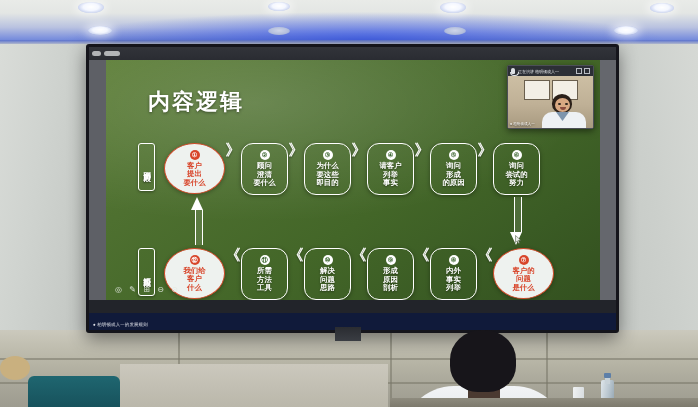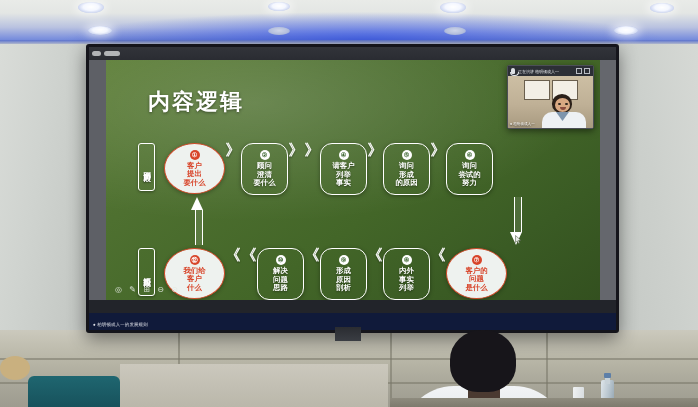--- a/index.html
+++ b/index.html
@@ -292,20 +292,28 @@
             <div class="chev">》</div>
             <div class="node box">
               <div class="badge">②</div>
               <div class="node-lines">
                 <div>顾问</div>
                 <div>澄清</div>
                 <div>要什么</div>
               </div>
             </div>
             <div class="chev">》</div>
+            <div class="node box">
+              <div class="badge">③</div>
+              <div class="node-lines">
+                <div>为什么</div>
+                <div>要这些</div>
+                <div>即目的</div>
+              </div>
+            </div>
             <div class="chev">》</div>
             <div class="node box">
               <div class="badge">④</div>
               <div class="node-lines">
                 <div>请客户</div>
                 <div>列举</div>
                 <div>事实</div>
               </div>
             </div>
             <div class="chev">》</div>
@@ -332,20 +340,28 @@
             <span class="gap"></span>
             <div class="node ellipse">
               <div class="badge">⑫</div>
               <div class="node-lines">
                 <div>我们给</div>
                 <div>客户</div>
                 <div>什么</div>
               </div>
             </div>
             <div class="chev">《</div>
+            <div class="node box">
+              <div class="badge">⑪</div>
+              <div class="node-lines">
+                <div>所需</div>
+                <div>方法</div>
+                <div>工具</div>
+              </div>
+            </div>
             <div class="chev">《</div>
             <div class="node box">
               <div class="badge">⑩</div>
               <div class="node-lines">
                 <div>解决</div>
                 <div>问题</div>
                 <div>思路</div>
               </div>
             </div>
             <div class="chev">《</div>

